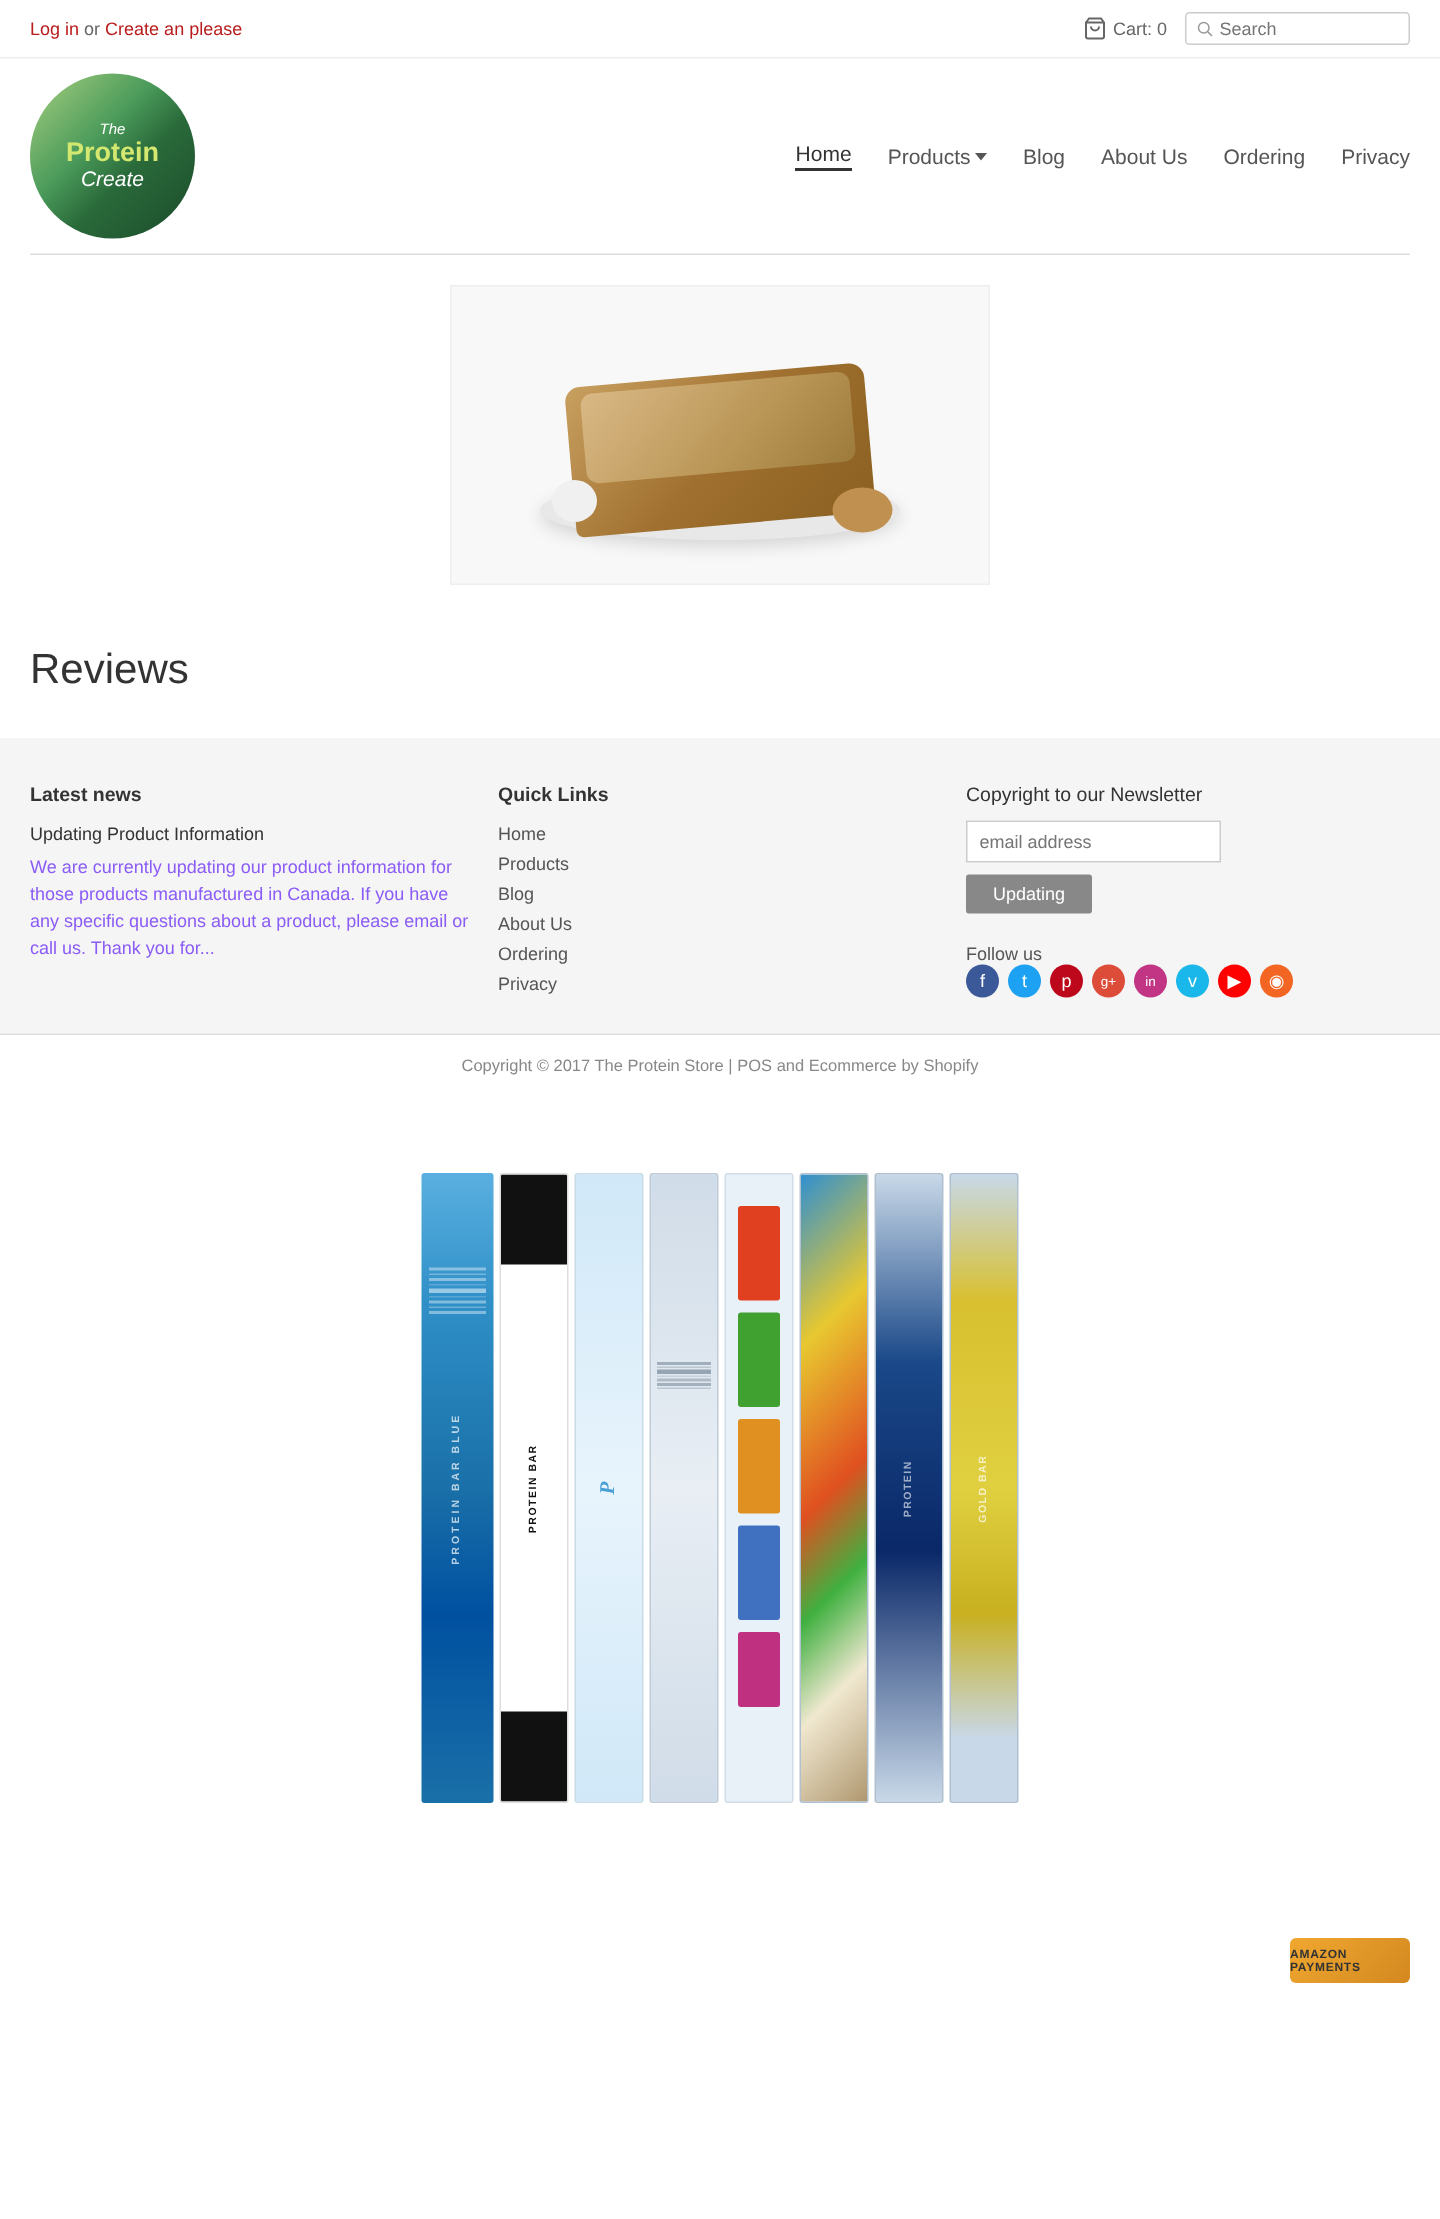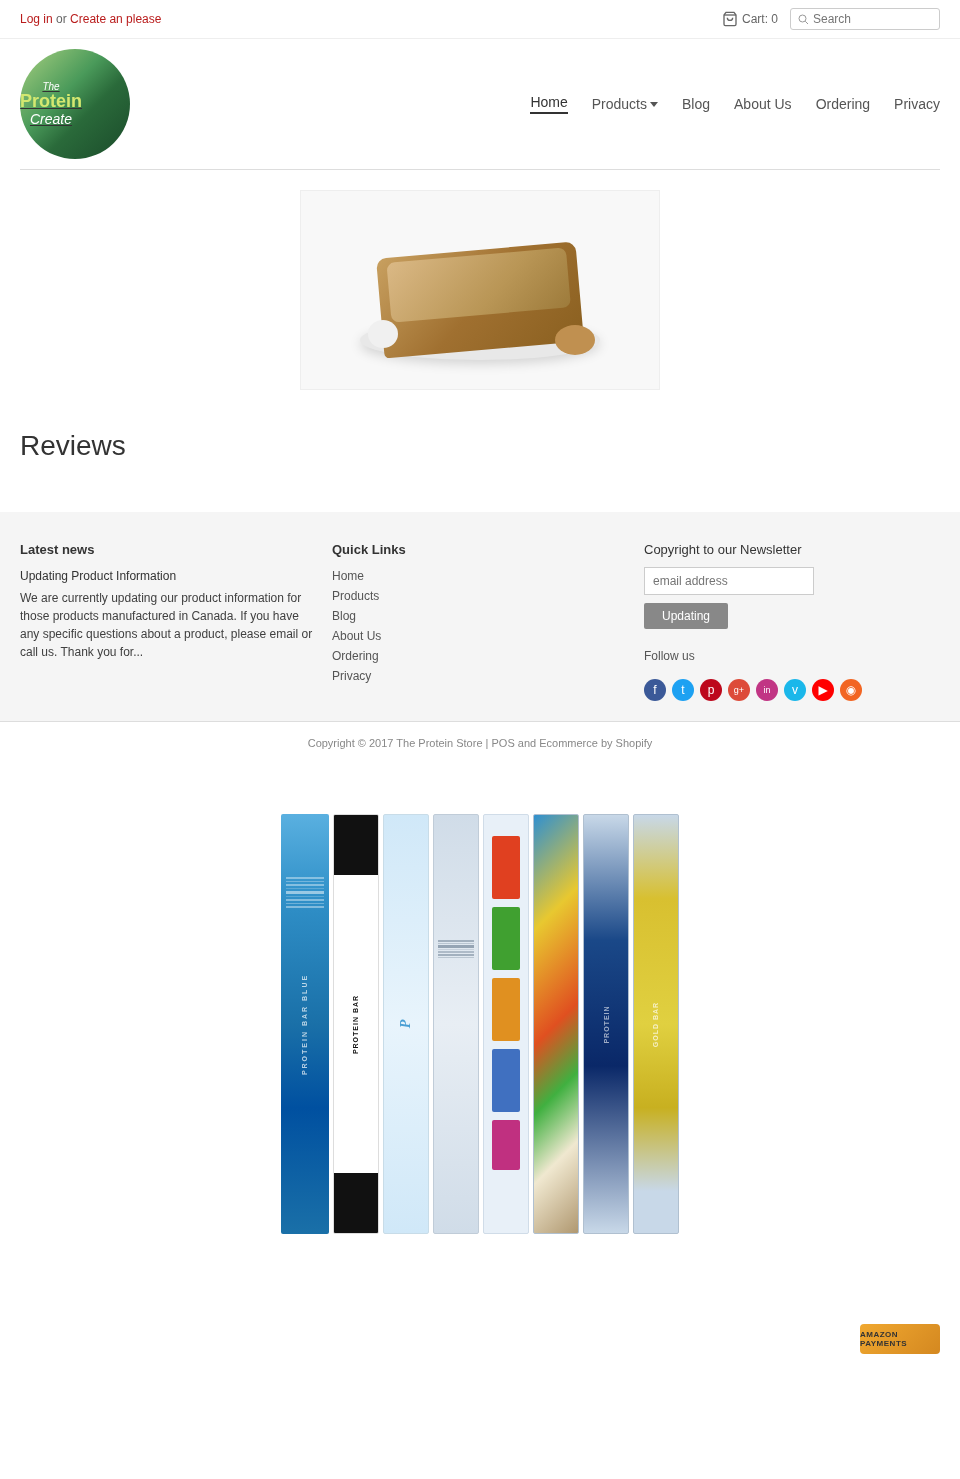--- a/index.html
+++ b/index.html
@@ -56,23 +56,23 @@
     .logo-wrap {
       width: 120px;
     }
     .logo-circle {
       width: 110px;
       height: 110px;
       border-radius: 50%;
       background: linear-gradient(135deg, #a8d080 0%, #4a9a5a 40%, #2a6a3a 60%, #1a4a2a 100%);
       display: flex;
       align-items: center;
+      justify-content: center;
       position: relative;
       overflow: hidden;
-      text-decoration: underline;
     }
     .logo-text-wrap {
       text-align: center;
       color: #fff;
       line-height: 1.1;
     }
     .logo-text-the { font-size: 10px; font-style: italic; }
     .logo-text-protein { font-size: 18px; font-weight: bold; color: #d4e870; }
     .logo-text-store { font-size: 14px; font-style: italic; }
 
@@ -180,21 +180,20 @@
     }
 
     
     .reviews-section {
       padding: 20px 20px 30px 20px;
     }
     .reviews-title {
       font-size: 28px;
       font-weight: normal;
       color: #333;
-      margin-bottom: 20px;
     }
 
     
     .footer {
       background: #f5f5f5;
       padding: 30px 20px 20px 20px;
       display: flex;
       gap: 16px;
     }
     .footer-col {
@@ -214,21 +213,21 @@
       margin-bottom: 6px;
     }
     .news-title {
       font-size: 12px;
       font-weight: normal;
       color: #333;
       margin-bottom: 6px;
     }
     .news-text {
       font-size: 12px;
-      color: #404040;
+      color: #8b5cf6;
       line-height: 1.5;
     }
     .newsletter-col { min-width: 220px; }
     .newsletter-col h4 { font-size: 13px; font-weight: normal; margin-bottom: 10px; }
     .newsletter-input {
       width: 170px;
       padding: 6px 8px;
       border: 1px solid #ccc;
       font-size: 12px;
       color: #999;
@@ -241,21 +240,21 @@
       color: #fff;
       border: none;
       padding: 6px 18px;
       font-size: 12px;
       cursor: pointer;
       border-radius: 2px;
     }
     .follow-us {
       margin-top: 20px;
     }
-    .follow-us h4 { font-size: 12px; color: #555; margin-bottom: 16px; font-weight: normal; }
+    .follow-us h4 { font-size: 12px; color: #555; margin-bottom: 0; font-weight: normal; }
     .social-icons {
       display: flex;
       gap: 6px;
       align-items: center;
     }
     .social-icon {
       width: 22px;
       height: 22px;
       border-radius: 50%;
       display: flex;

